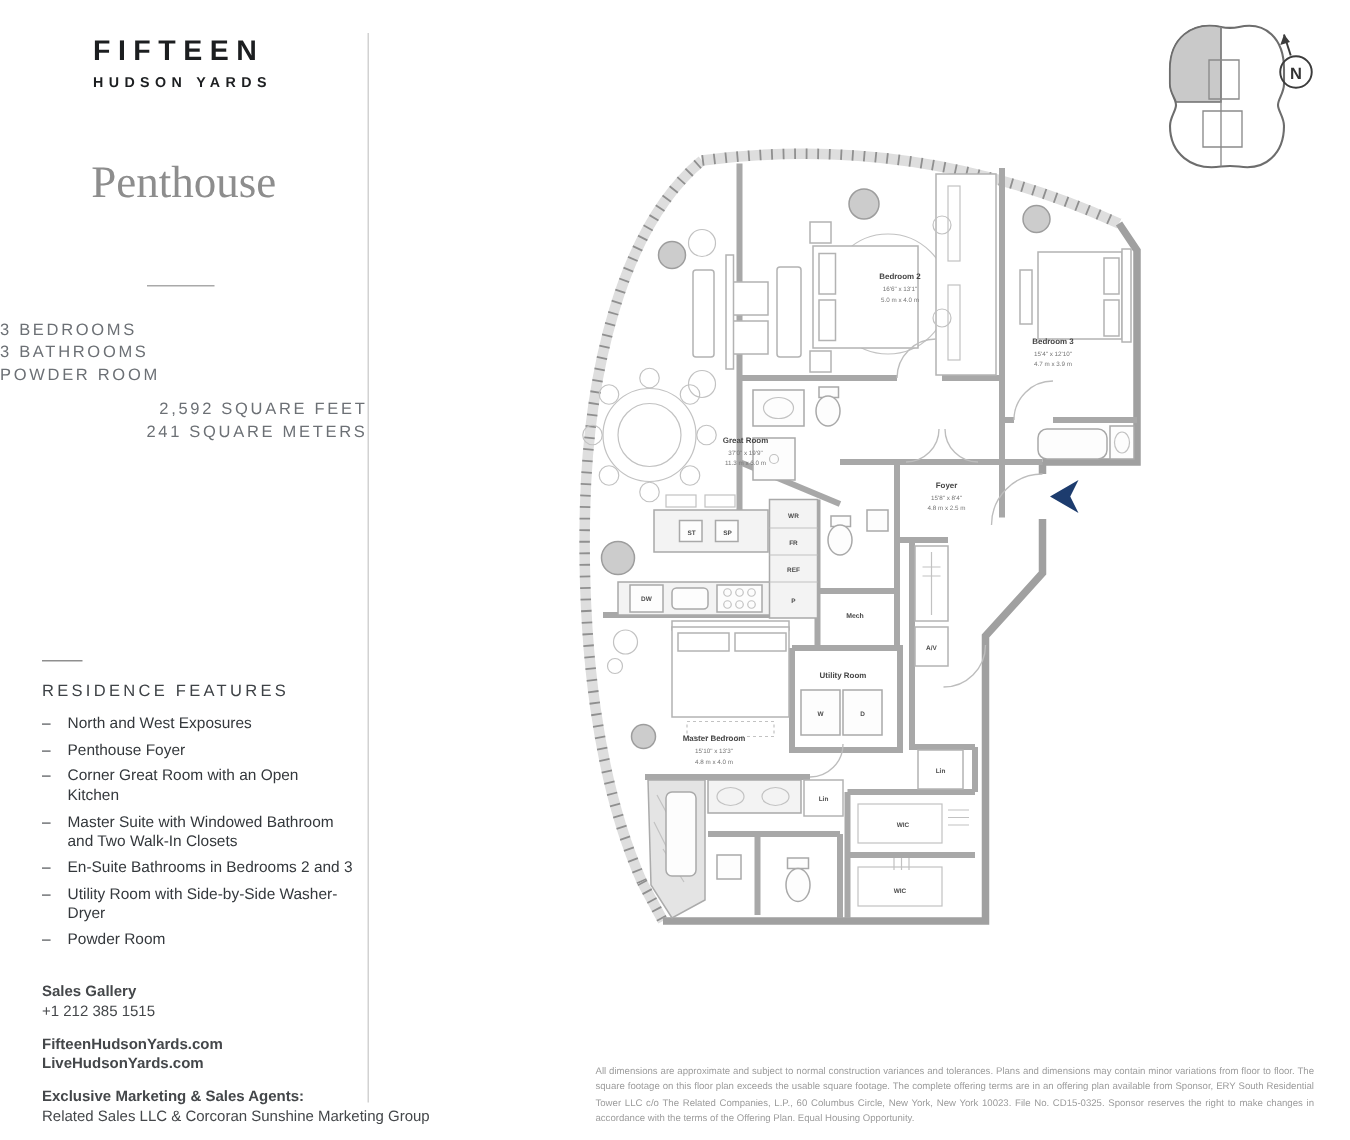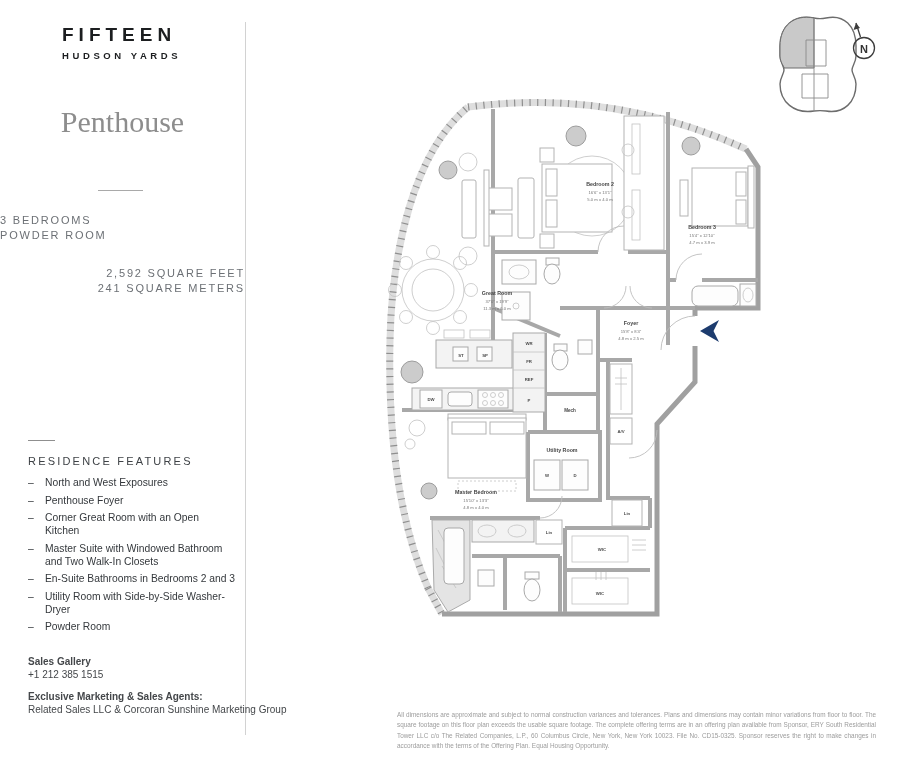--- a/index.html
+++ b/index.html
@@ -57,20 +57,21 @@
   </div>
   <div class="vdivider"></div>
 
   <div class="unit">
     <div>Penthouse</div>
   </div>
   <div class="rule1"></div>
 
   <div class="specs">
     <div>3 BEDROOMS</div>
+    <div>3 BATHROOMS</div>
     <div>POWDER ROOM</div>
   </div>
   <div class="area">
     <div>2,592 SQUARE FEET</div>
     <div>241 SQUARE METERS</div>
   </div>
 
   <div class="rule2"></div>
   <div class="feat-head">RESIDENCE FEATURES</div>
   <div class="features">
@@ -101,20 +102,24 @@
     <div class="item">
         <span class="dash">–</span>
         <span>Powder Room</span>
       </div>
   </div>
 
   <div class="contact">
     <div class="grp">
       <div class="b">Sales Gallery</div>
       <div>+1 212 385 1515</div>
+    </div>
+    <div class="grp">
+      <div class="b">FifteenHudsonYards.com</div>
+      <div class="b">LiveHudsonYards.com</div>
     </div>
     <div class="grp">
       <div class="b">Exclusive Marketing &amp; Sales Agents:</div>
       <div>Related Sales LLC &amp; Corcoran Sunshine Marketing Group</div>
     </div>
   </div>
 
   <div class="legal">All dimensions are approximate and subject to normal construction variances and tolerances. Plans and dimensions may contain minor variations from floor to floor. The square footage on this floor plan exceeds the usable square footage. The complete offering terms are in an offering plan available from Sponsor, ERY South Residential Tower LLC c/o The Related Companies, L.P., 60 Columbus Circle, New York, New York 10023. File No. CD15-0325. Sponsor reserves the right to make changes in accordance with the terms of the Offering Plan. Equal Housing Opportunity.</div>
 
   <svg class="plansvg" viewBox="0 0 900 760">

